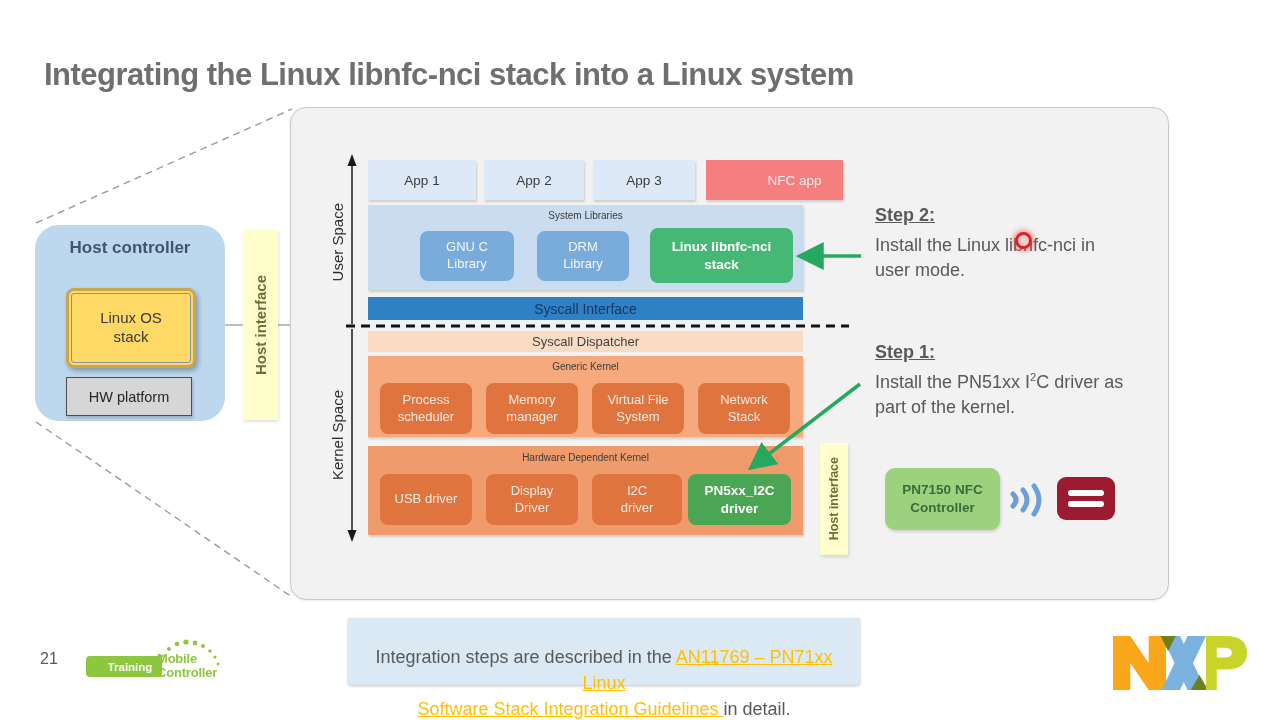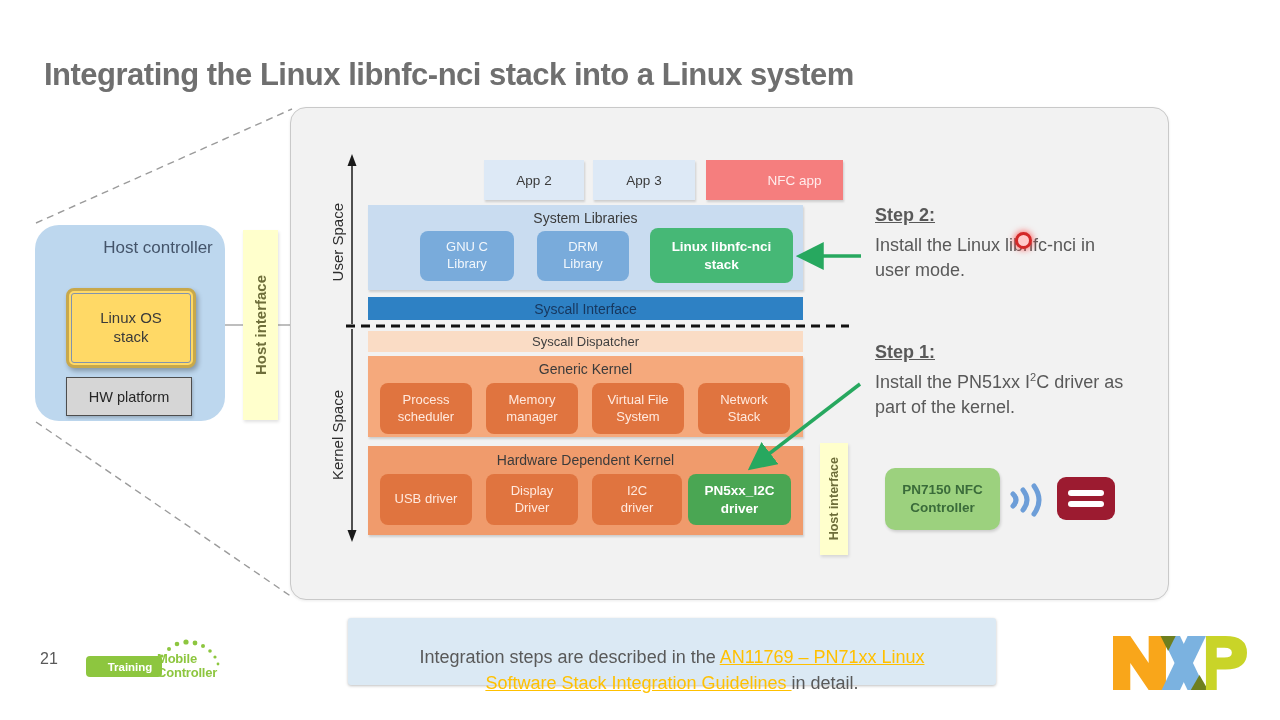--- a/index.html
+++ b/index.html
@@ -8,40 +8,40 @@
   .abs{position:absolute;}
   .ctr{display:flex;align-items:center;justify-content:center;text-align:center;}
   .preline{white-space:pre-line;}
   #page-title{left:44px;top:36px;width:900px;font-size:31px;font-weight:bold;color:#6f6f6f;letter-spacing:-.5px;}
   svg.layer{left:0;top:0;pointer-events:none;}
   #under-layer{z-index:1;}
   #main-panel{left:290px;top:107px;width:877px;height:491px;background:var(--panel_bg);
               border:1px solid #c9c9c9;border-radius:16px;z-index:2;box-shadow:0 1px 3px rgba(0,0,0,.08);}
   
   #host-box{left:35px;top:225px;width:190px;height:196px;background:var(--host_blue);border-radius:24px;z-index:3;}
-  #host-title{left:35px;top:238px;width:190px;font-size:17px;font-weight:normal;color:var(--host_text);text-align:center;z-index:4;padding-left:28px;}
+  #host-title{left:35px;top:238px;width:190px;font-size:17px;font-weight:bold;color:var(--host_text);text-align:center;z-index:4;}
   #os-box{left:66px;top:288px;width:124px;height:74px;background:var(--os_yellow);border:3px solid var(--os_border);
           border-radius:8px;box-shadow:2px 3px 5px rgba(0,0,0,.3);z-index:4;}
   #os-inner{position:absolute;left:2px;top:2px;right:2px;bottom:2px;border:1.5px solid #8193ad;border-radius:3px;
             display:flex;align-items:center;justify-content:center;text-align:center;font-size:15px;color:#3a3a3a;line-height:1.25;}
   #hw-box{left:66px;top:377px;width:124px;height:37px;background:var(--hw_gray);border:1px solid #4d4d4d;
           font-size:14.5px;color:#262626;z-index:4;box-shadow:1px 2px 3px rgba(0,0,0,.2);}
   .ybar{background:var(--yellow_bar);color:var(--yellow_bar_text);font-weight:bold;z-index:4;
         box-shadow:1px 2px 3px rgba(0,0,0,.12);}
   .vtext{writing-mode:vertical-rl;transform:rotate(180deg);text-align:center;}
   #host-if-left{left:243px;top:230px;width:35px;height:190px;font-size:15px;}
   #host-if-right{left:820px;top:443px;width:28px;height:112px;font-size:12.5px;}
   #user-space-label{left:322px;top:178px;width:30px;height:128px;font-size:15px;color:#2e2e2e;z-index:3;}
   #kernel-space-label{left:322px;top:368px;width:30px;height:135px;font-size:15px;color:#2e2e2e;z-index:3;}
   
   .appbox{top:160px;height:40px;background:var(--app_blue);color:#3b3b3b;font-size:13.5px;z-index:3;
           box-shadow:1px 2px 2px rgba(0,0,0,.15);}
   #nfc-app{background:var(--nfc_red);color:#ffecec;}
   .container{z-index:3;box-shadow:1px 2px 2px rgba(0,0,0,.15);}
-  .container .clabel{position:absolute;left:0;right:0;text-align:center;font-size:14px;color:#3b3b3b;}
+  .container .clabel{position:absolute;left:0;right:0;text-align:center;font-size:10px;color:#3b3b3b;}
   #syslib{left:368px;top:205px;width:435px;height:85px;background:var(--syslib_blue);}
   .libbox{top:231px;height:50px;background:var(--lib_blue);border-radius:8px;color:#f2f7fc;font-size:13px;line-height:1.3;z-index:4;}
   #libnfc{left:650px;top:228px;width:143px;height:55px;background:var(--green);font-weight:bold;font-size:13.5px;color:#fff;}
   #syscall-if{left:368px;top:297px;width:435px;height:23px;background:var(--syscall_blue);color:var(--syscall_text);
               font-size:14px;z-index:3;}
   #dispatcher{left:368px;top:331px;width:435px;height:21px;background:var(--dispatcher_peach);color:#3f3f3f;font-size:13px;z-index:3;}
   #gkernel{left:368px;top:356px;width:435px;height:81px;background:var(--gk_salmon);}
   #hkernel{left:368px;top:446px;width:435px;height:89px;background:var(--hdk_salmon);}
   .kbox{height:51px;width:92px;background:var(--kernel_orange);border-radius:8px;color:#ffe9de;
         font-size:13px;line-height:1.3;z-index:4;}
@@ -56,21 +56,21 @@
   
   .step-title{font-size:18px;font-weight:bold;color:var(--step_text);text-decoration:underline;margin:0 0 7px 0;}
   .step-body{font-size:18px;color:var(--step_text);line-height:1.4;margin:0;}
   #step2{left:875px;top:205px;width:320px;z-index:3;}
   #step1{left:875px;top:342px;width:320px;z-index:3;}
   sup{font-size:11px;}
   #pointer-dot{left:1015px;top:232px;width:11px;height:11px;border-radius:50%;border:3px solid #d32727;
                background:#ffc9c9;box-shadow:0 0 6px 1px rgba(255,60,60,.75);z-index:6;}
   #top-layer{z-index:5;}
   
-  #note-box{left:348px;top:618px;width:648px;height:67px;background:var(--note_bg);border-radius:3px;
+  #note-box{left:348px;top:618px;width:512px;height:67px;background:var(--note_bg);border-radius:3px;
             box-shadow:0 1px 3px rgba(0,0,0,.25);z-index:3;}
   #note-text{padding:8px 20px;font-size:18px;line-height:1.45;color:var(--step_text);text-align:center;}
   #note-text a{color:var(--link_gold);text-decoration:underline;cursor:pointer;}
   #page-number{left:40px;top:650px;font-size:16px;color:#595959;z-index:3;}
   #training-badge{left:86px;top:656px;width:64px;height:21px;background:var(--brand_green);border-radius:4px;
                   color:#fff;font-weight:bold;font-size:11.5px;z-index:3;padding-left:12px;}
   #brand-name{left:157px;top:652px;font-size:13px;line-height:1.1;color:var(--brand_green);z-index:3;font-weight:bold;letter-spacing:-.2px;}
   #brand-dots{left:150px;top:634px;z-index:3;}
   #nxp-logo{left:1113px;top:632px;z-index:3;}
 </style>
@@ -101,20 +101,21 @@
       <span class="vtext">Host interface</span>
     </div>
 
   <div id="user-space-label" class="abs ctr">
       <span class="vtext">User Space</span>
     </div>
   <div id="kernel-space-label" class="abs ctr">
       <span class="vtext">Kernel Space</span>
     </div>
 
+  <div class="abs ctr appbox" style="left:368px;width:108px;">App 1</div>
   <div class="abs ctr appbox" style="left:484px;width:100px;">App 2</div>
   <div class="abs ctr appbox" style="left:593px;width:102px;">App 3</div>
   <div id="nfc-app" class="abs ctr appbox" style="left:706px;width:97px;padding-left:40px;">NFC app</div>
 
   <div id="syslib" class="abs container">
     <div class="clabel" style="top:5px;">System Libraries</div>
   </div>
   <div class="abs ctr libbox preline" style="left:420px;width:94px;">GNU C
 Library</div>
   <div class="abs ctr libbox preline" style="left:537px;width:92px;">DRM

